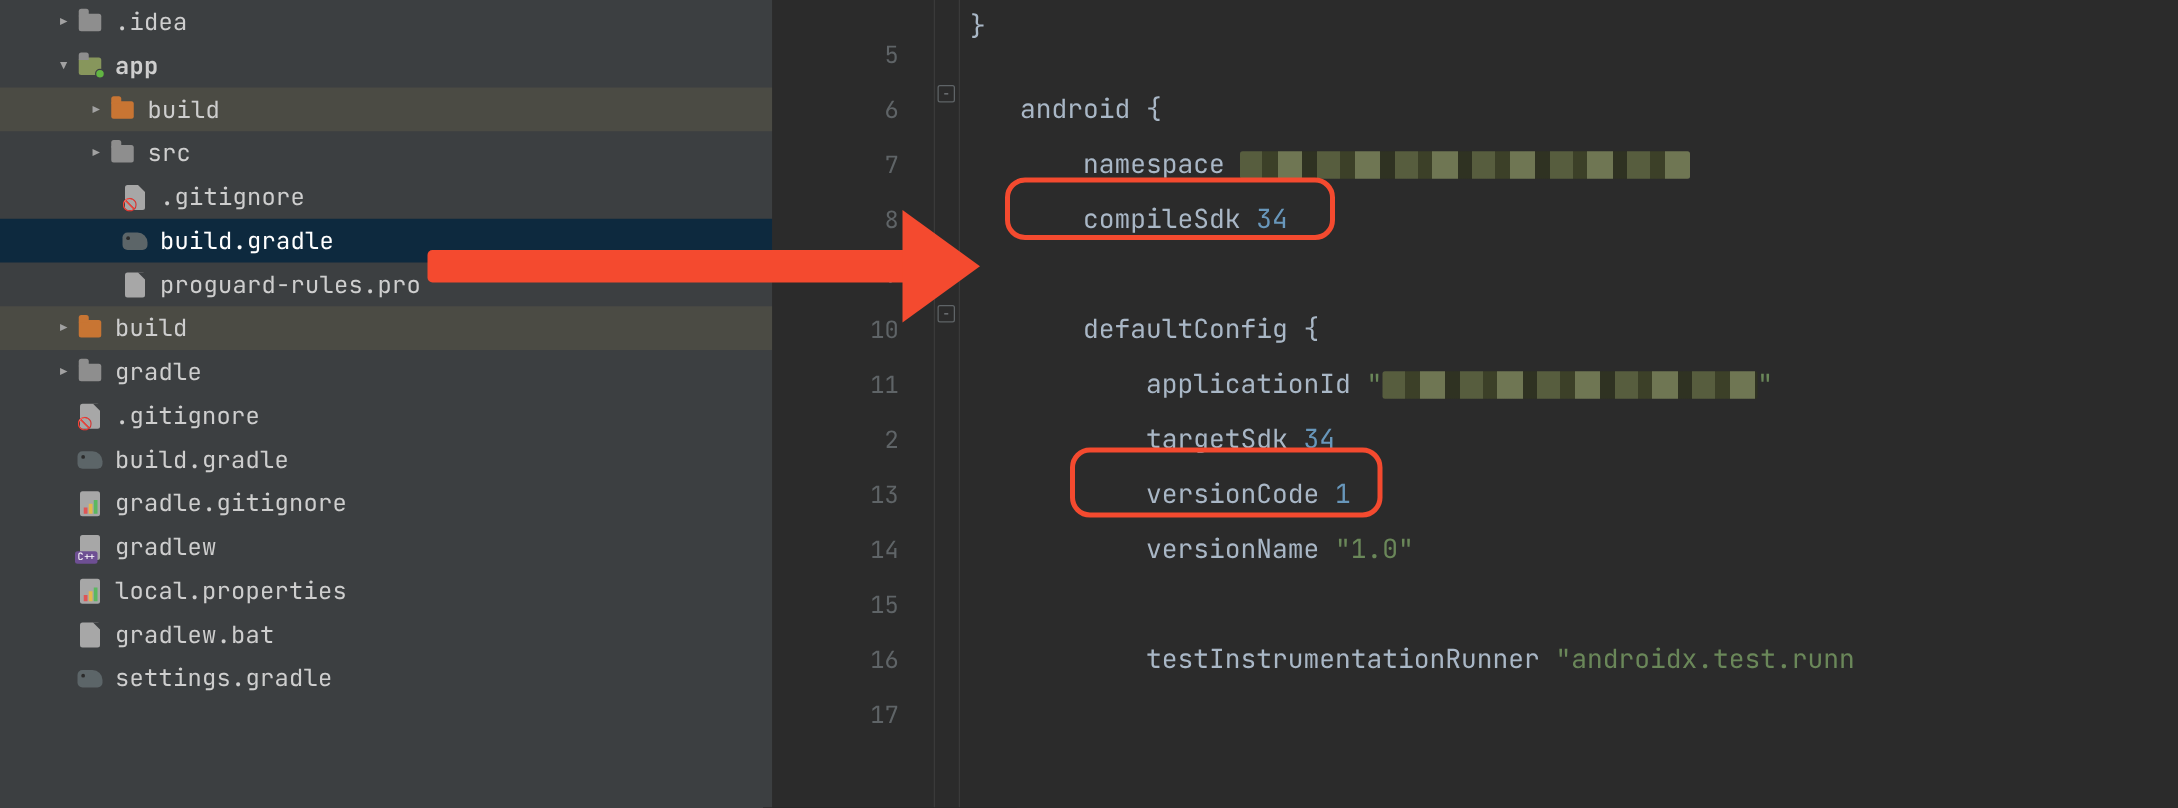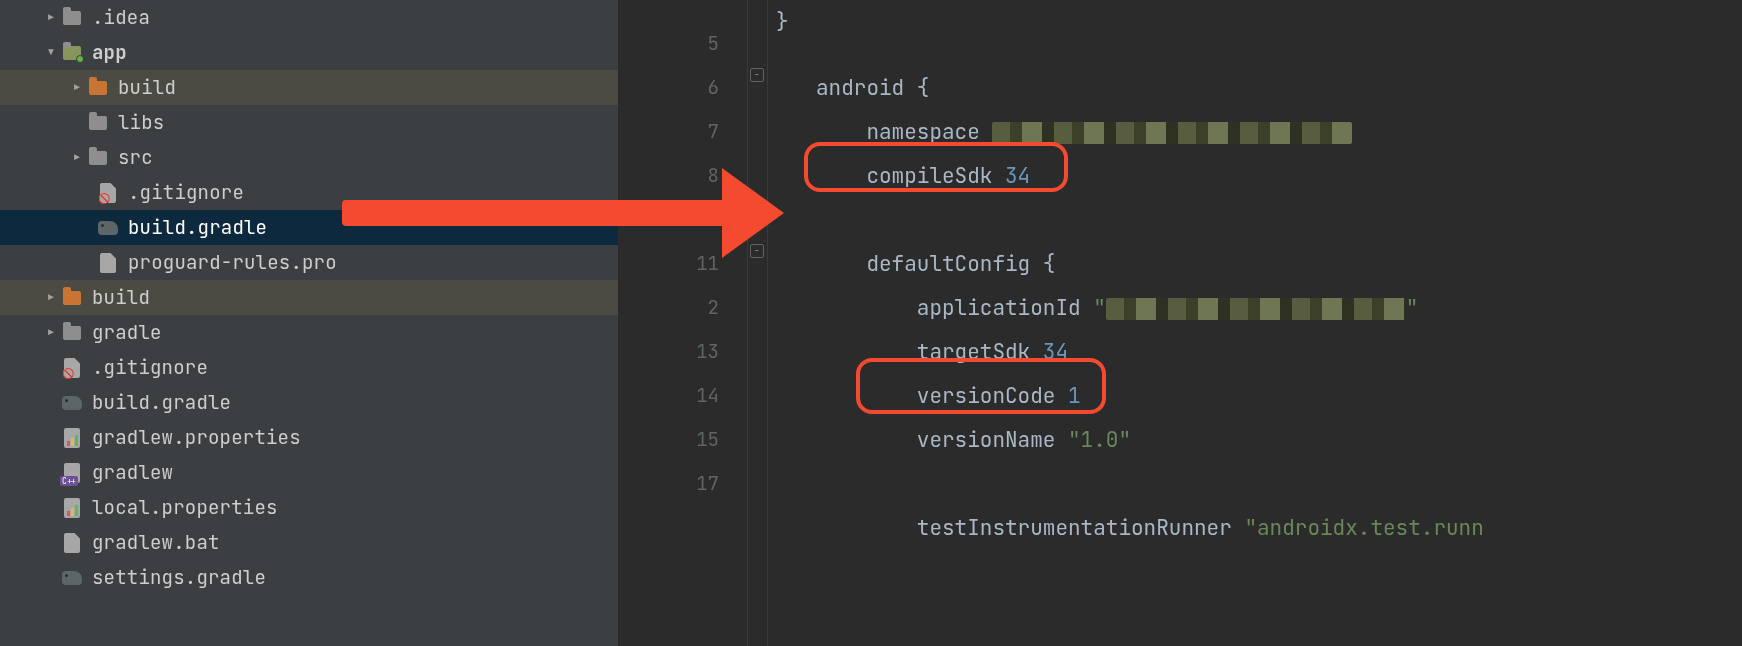--- a/index.html
+++ b/index.html
@@ -138,27 +138,20 @@
   </div>
 
   <div class="tree-row indent2 shaded">
     <span class="chev">▸</span>
     <span class="ico-wrap">
         <span class="folder folder-orange"></span>
       </span>
     <span class="lbl">build</span>
   </div>
 
-  <div class="tree-row indent2">
-    <span class="chev blank">▸</span>
-    <span class="ico-wrap">
-        <span class="folder folder-gray"></span>
-      </span>
-    <span class="lbl">libs</span>
-  </div>
 
   <div class="tree-row indent2">
     <span class="chev">▸</span>
     <span class="ico-wrap">
         <span class="folder folder-gray"></span>
       </span>
     <span class="lbl">src</span>
   </div>
 
   <div class="tree-row indent3">
@@ -220,21 +213,21 @@
 
   <div class="tree-row indent1">
     <span class="chev blank">▸</span>
     <span class="ico-wrap">
         <span class="file-bars">
           <span class="b1"></span>
           <span class="b2"></span>
           <span class="b3"></span>
         </span>
       </span>
-    <span class="lbl">gradlew.properties</span>
+    <span class="lbl">gradle.gitignore</span>
   </div>
 
   <div class="tree-row indent1">
     <span class="chev blank">▸</span>
     <span class="ico-wrap">
         <span class="file-sh">
           <span class="cpp-badge">C++</span>
         </span>
       </span>
     <span class="lbl">gradlew</span>
@@ -271,25 +264,27 @@
 </div>
 
 <div class="editor">
   <div class="gutter">
     <div class="ln" style="height:22px;line-height:22px">&nbsp;</div>
     <div class="ln">5</div>
     <div class="ln">6</div>
     <div class="ln">7</div>
     <div class="ln">8</div>
     <div class="ln">9</div>
+    <div class="ln">10</div>
     <div class="ln">11</div>
     <div class="ln">2</div>
     <div class="ln">13</div>
     <div class="ln">14</div>
     <div class="ln">15</div>
+    <div class="ln">16</div>
     <div class="ln">17</div>
   </div>
 
   <div class="fold-strip">
     <span class="fold-mark" style="top:68px">−</span>
     <span class="fold-mark" style="top:244px">−</span>
   </div>
 
   <div class="code">
     <div class="line" style="height:22px"><span class="punct">}</span></div>

